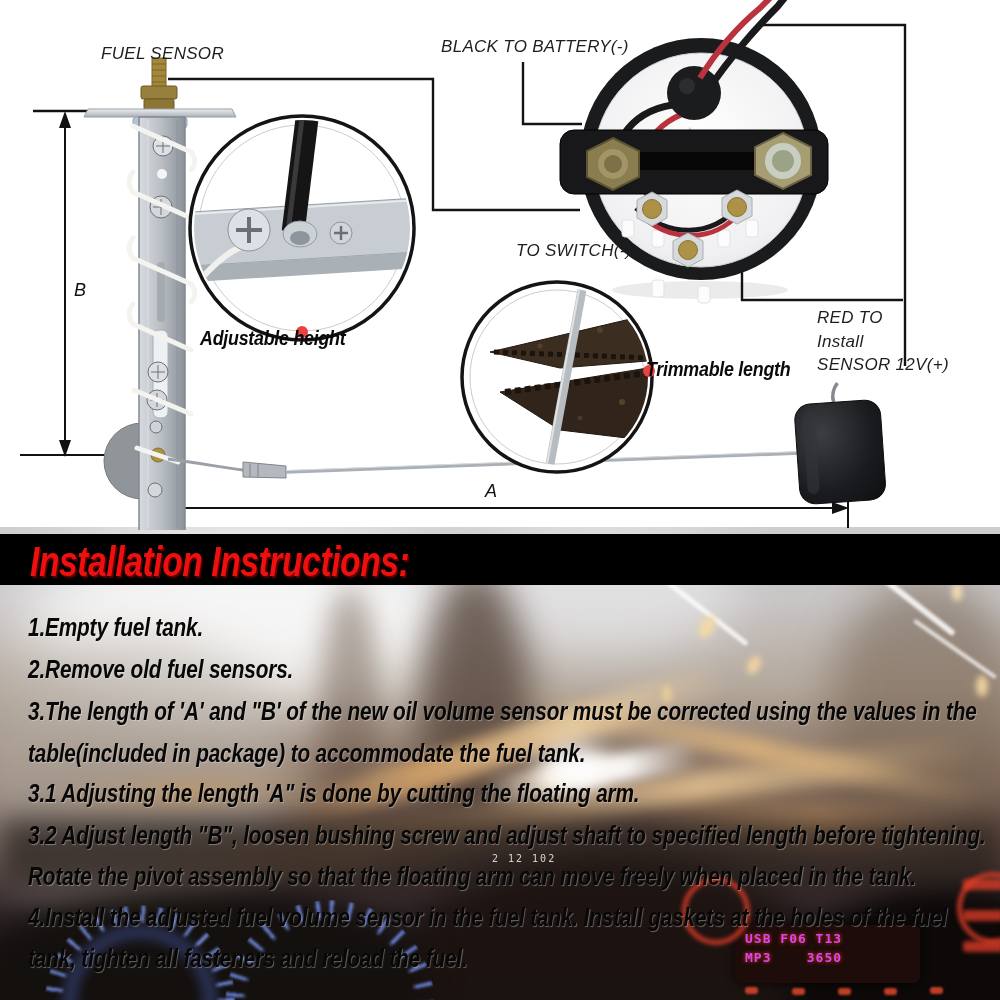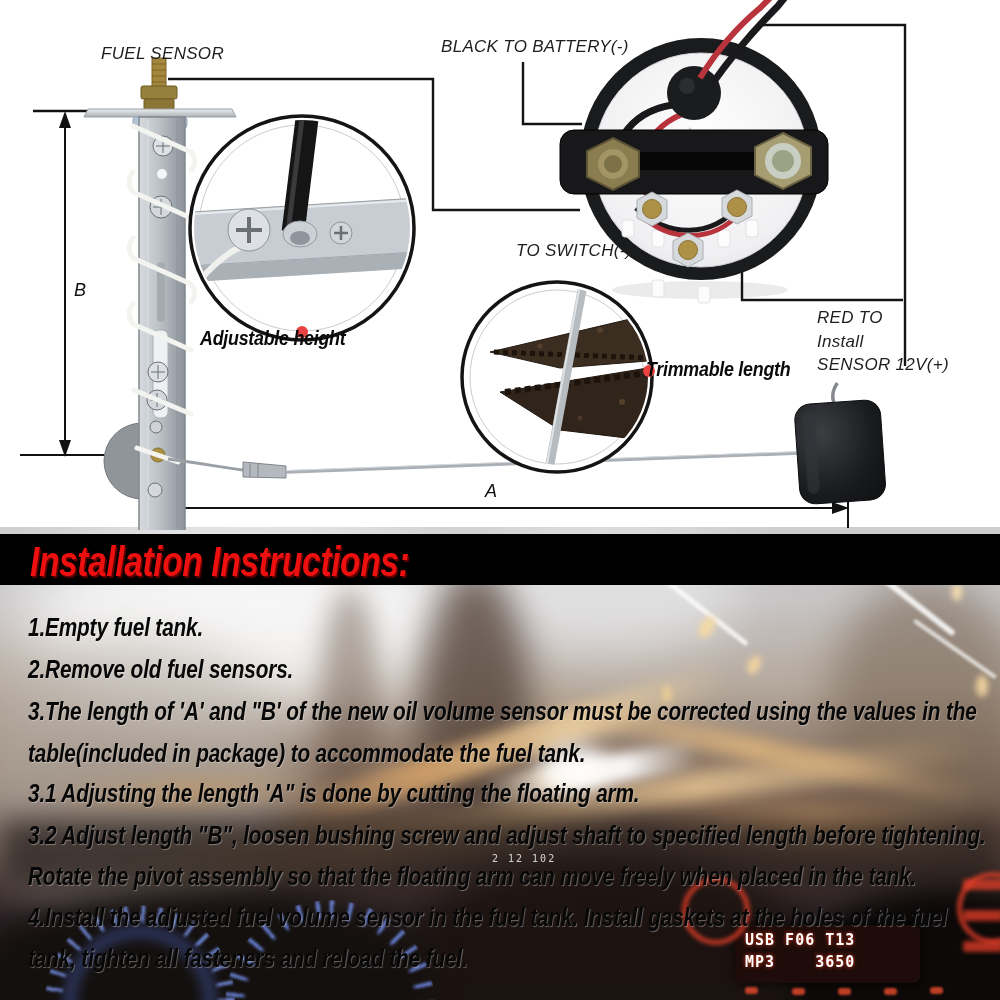--- a/index.html
+++ b/index.html
@@ -23,22 +23,22 @@
   .step{position:absolute;left:28px;font-size:26px;font-weight:bold;font-style:italic;
         color:#070707;white-space:nowrap;transform:scaleX(.80);transform-origin:0 0;
         letter-spacing:-.2px;text-shadow:1px 1px 1px rgba(250,250,250,.35);z-index:30;}
   
   .photo{position:absolute;left:0;top:527px;width:1000px;height:473px;overflow:hidden;
          background:linear-gradient(180deg,#cecdcf 0%,#c7c4c4 16%,#b4a89c 34%,
                     #8b7565 50%,#5a463d 66%,#2c2226 82%,#171310 100%);}
   .blob{position:absolute;border-radius:50%;}
   .streak{position:absolute;border-radius:10px;}
   .ring{position:absolute;border-radius:50%;}
-  .radio-text{font-family:"DejaVu Sans Mono",monospace;font-size:15px;font-weight:bold;
-              color:#ffffff;letter-spacing:1px;text-shadow:0 0 4px rgba(255,60,30,.9);
+  .radio-text{font-family:"DejaVu Sans Mono",monospace;font-size:13px;font-weight:bold;
+              color:#d946ef;letter-spacing:1px;text-shadow:0 0 4px rgba(255,60,30,.9);
               filter:blur(.4px);white-space:pre;}
   .clock-text{font-family:"DejaVu Sans Mono",monospace;font-size:10px;color:#eef0f4;
               opacity:.85;filter:blur(.5px);letter-spacing:2px;}
   .btn-dot{position:absolute;width:13px;height:7px;border-radius:3px;
            background:rgba(235,75,45,.8);filter:blur(1px);}
   .side-mark{position:absolute;width:40px;height:11px;border-radius:3px;
              background:rgba(228,62,40,.75);filter:blur(2px);}
 </style>
 </head>
 <body>

